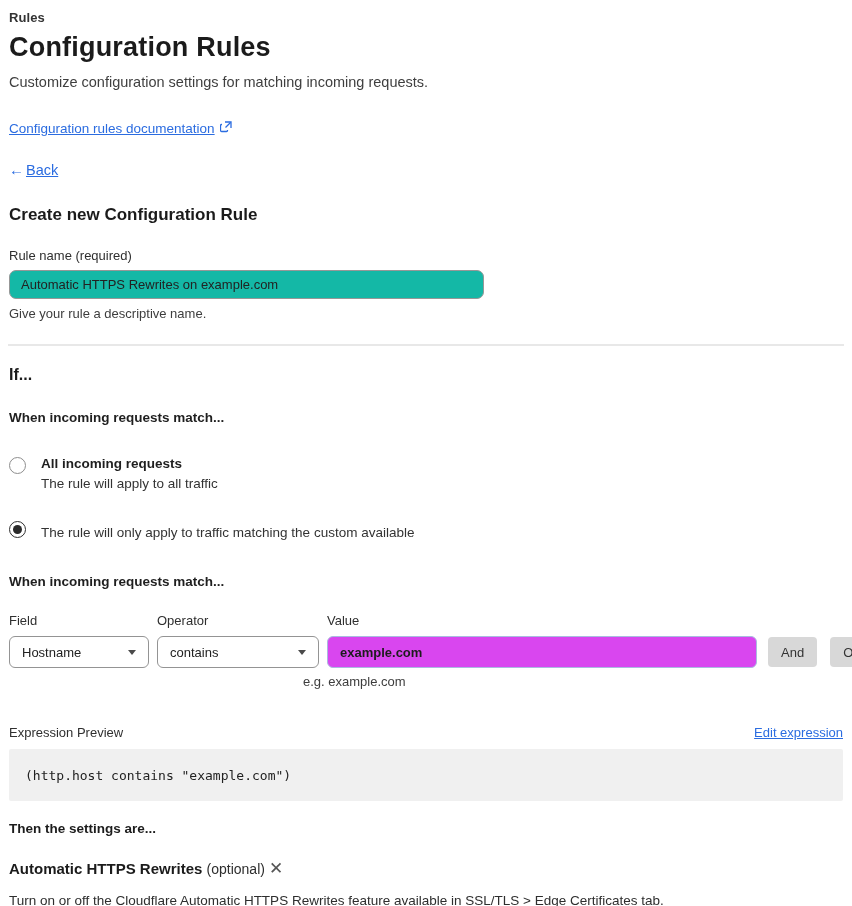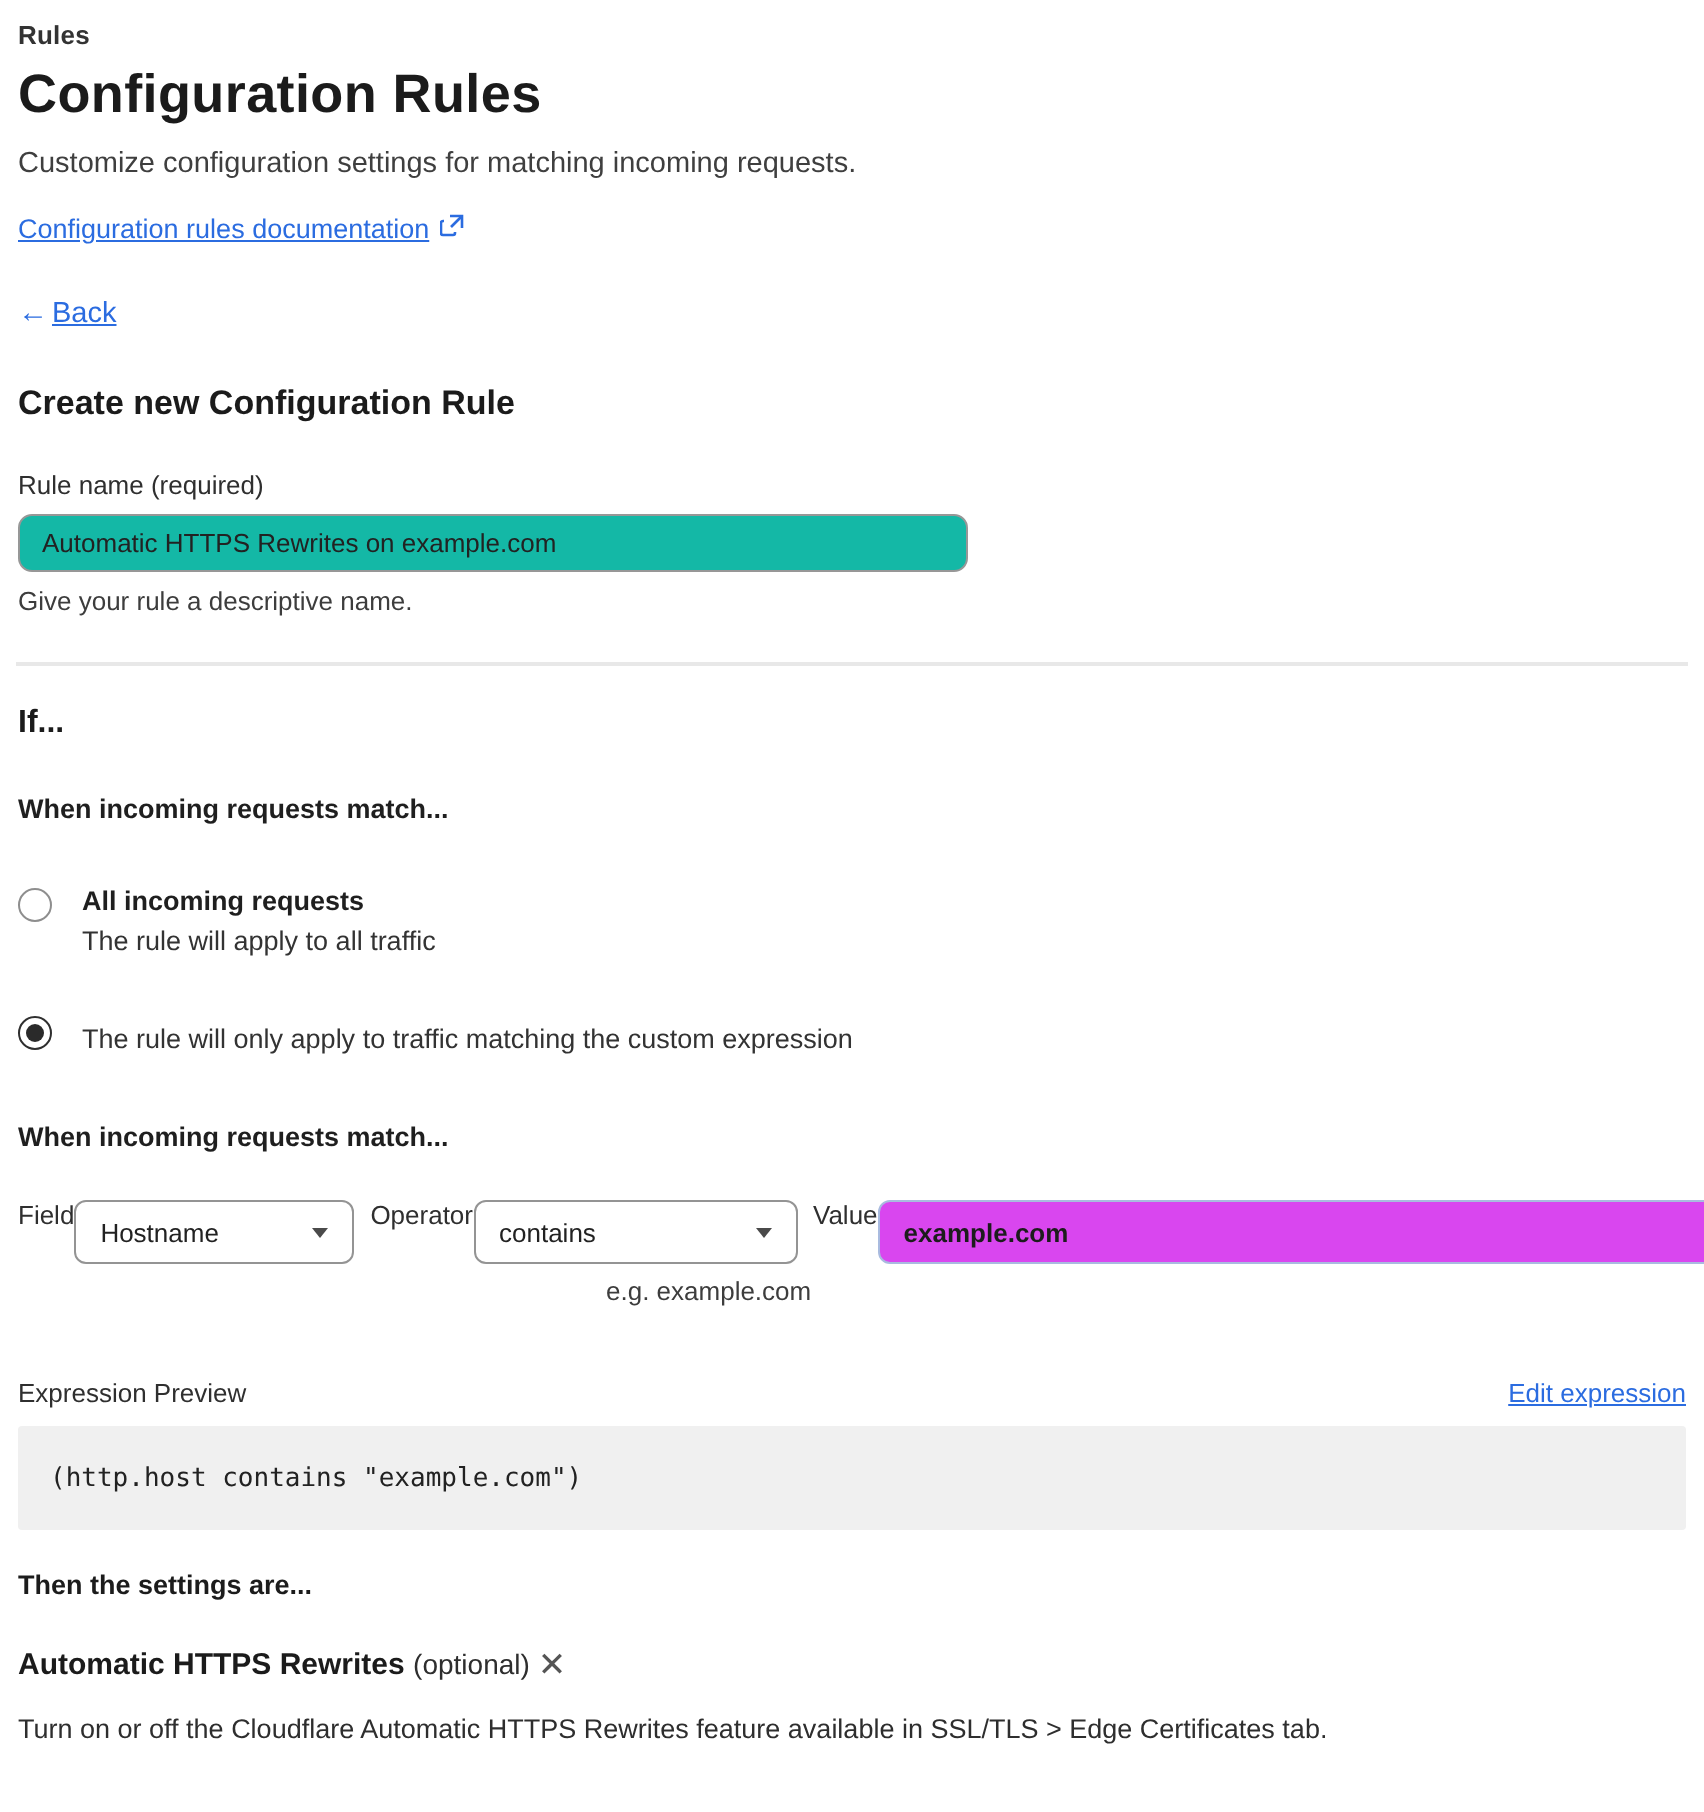--- a/index.html
+++ b/index.html
@@ -11,21 +11,21 @@
     position: relative;
     overflow: hidden;
   }
   .page { padding: 10px 9px 0 9px; }
 
   .breadcrumb { font-size: 13px; color: #333; font-weight: 600; letter-spacing: .1px; }
   .page-title { font-size: 27px; font-weight: 700; color: #1b1b1b; margin-top: 7px; letter-spacing: .2px; }
   .subtitle { font-size: 14.5px; color: #3f3f3f; margin-top: 11px; }
 
   a.link { color: #2b6ce0; text-decoration: underline; cursor: pointer; }
-  .doc-link { display: inline-flex; align-items: flex-end; gap: 5px; margin-top: 17px; font-size: 13.5px; }
+  .doc-link { display: inline-flex; align-items: flex-end; gap: 5px; margin-top: 31px; font-size: 13.5px; }
   .ext-icon { display: inline-block; }
   .back-link { display: inline-flex; align-items: center; margin-top: 24px; font-size: 14.5px; color: #2b6ce0; cursor: pointer; }
   .back-arrow { text-decoration: none; margin-right: 2px; font-size: 15px; }
   .back-text { text-decoration: underline; }
 
   .section-heading { font-size: 17px; font-weight: 700; margin-top: 26px; color: #1b1b1b; }
 
   .field-label { font-size: 13px; color: #2f2f2f; margin-top: 23px; }
   .rule-name-input {
     margin-top: 7px;
@@ -53,21 +53,21 @@
   }
   .radio-option.selected .radio-circle { border-color: #2f2f2f; }
   .radio-option.selected .radio-circle::after {
     content: ""; width: 9px; height: 9px; border-radius: 50%; background: #2a2a2a;
   }
   .radio-texts { margin-left: 15px; }
   .radio-title { font-size: 13.5px; font-weight: 700; color: #1f1f1f; }
   .radio-desc { font-size: 13.5px; color: #333; margin-top: 5px; }
 
   .builder { margin-top: 24px; display: flex; align-items: flex-end; }
-  .builder-col { display: flex; }
+  .builder-col { display: flex; flex-direction: column; }
   .col-label { font-size: 13px; color: #2f2f2f; margin-bottom: 8px; }
   .select-box {
     height: 32px; border: 1px solid #949494; border-radius: 6px; background: #fff;
     display: flex; align-items: center; justify-content: space-between;
     padding: 0 12px; font-size: 13px; color: #222; cursor: pointer;
   }
   .caret {
     width: 0; height: 0; margin-left: 10px;
     border-left: 4.5px solid transparent; border-right: 4.5px solid transparent;
     border-top: 5.5px solid #4a4a4a;
@@ -153,21 +153,21 @@
     <div class="radio-option">
       <span class="radio-circle"></span>
       <span class="radio-texts">
         <div class="radio-title">All incoming requests</div>
         <div class="radio-desc">The rule will apply to all traffic</div>
       </span>
     </div>
     <div class="radio-option selected">
       <span class="radio-circle"></span>
       <span class="radio-texts">
-        <div class="radio-desc">The rule will only apply to traffic matching the custom expression</div>
+        <div class="radio-desc">The rule will only apply to traffic matching the custom available</div>
       </span>
     </div>
   </div>
 
   <p class="match-label" style="margin-top:34px">When incoming requests match...</p>
 
   <div class="builder">
     <div class="builder-col col-field">
       <span class="col-label">Field</span>
       <div class="select-box">

